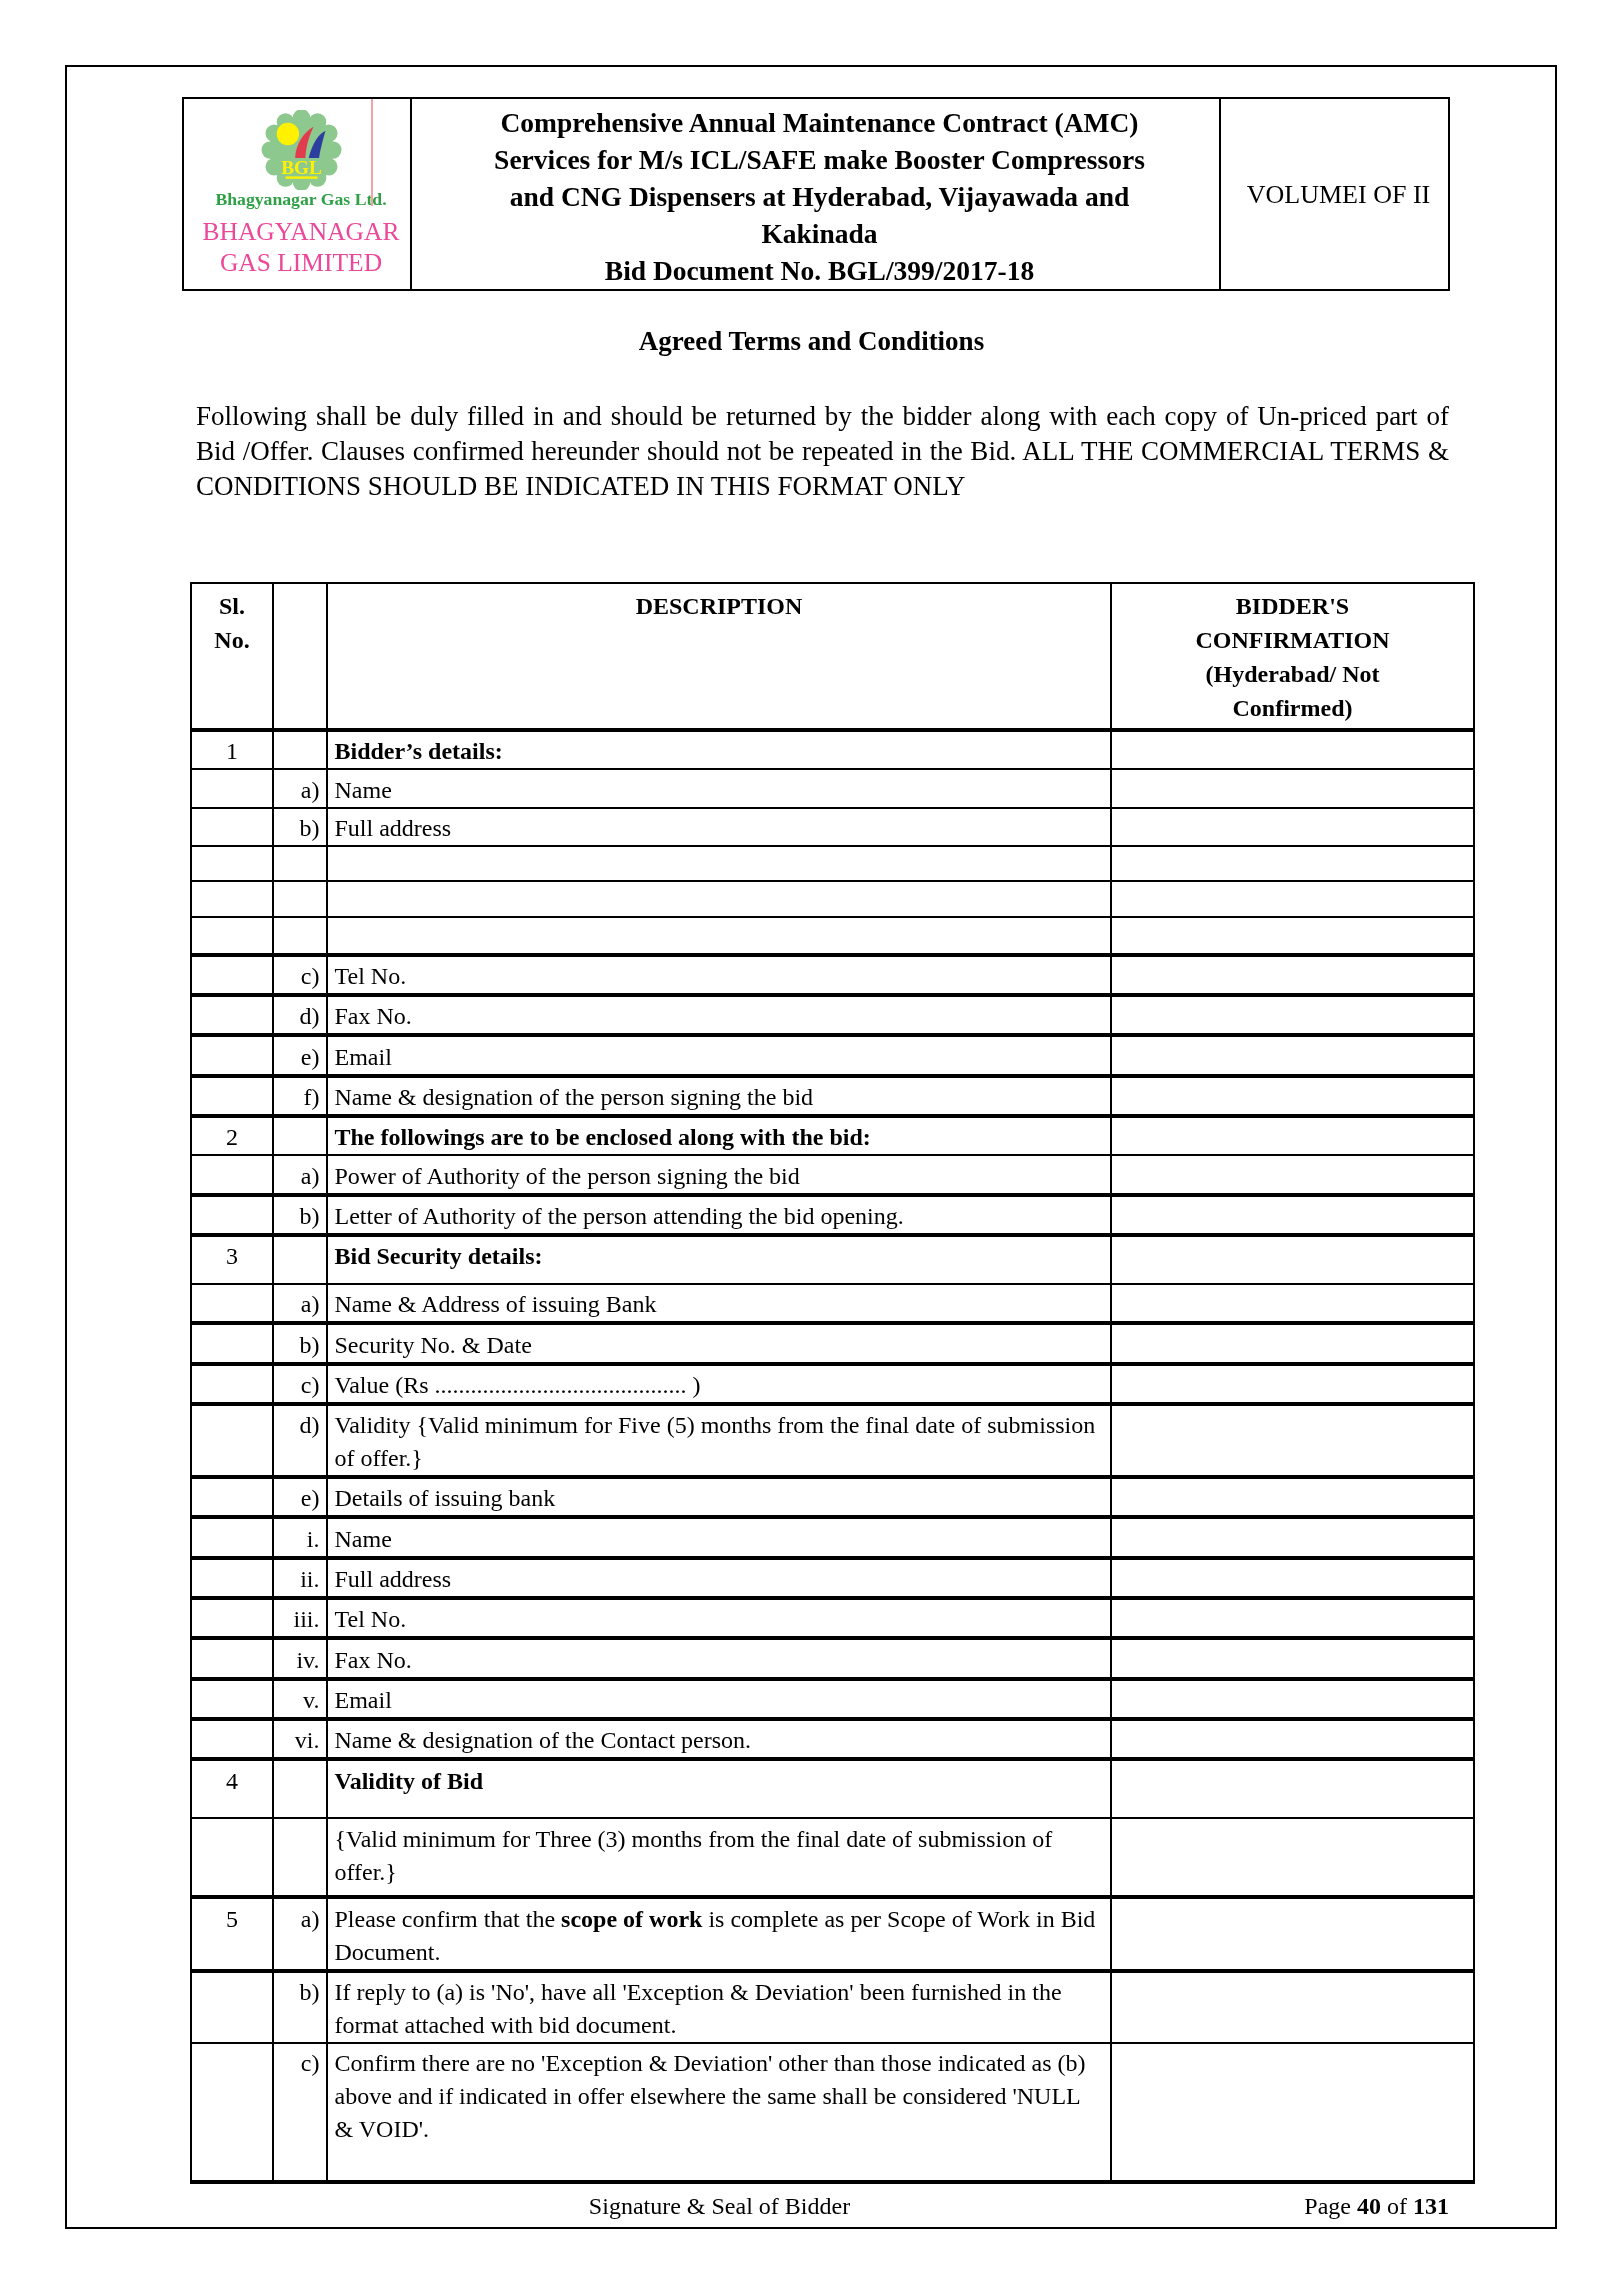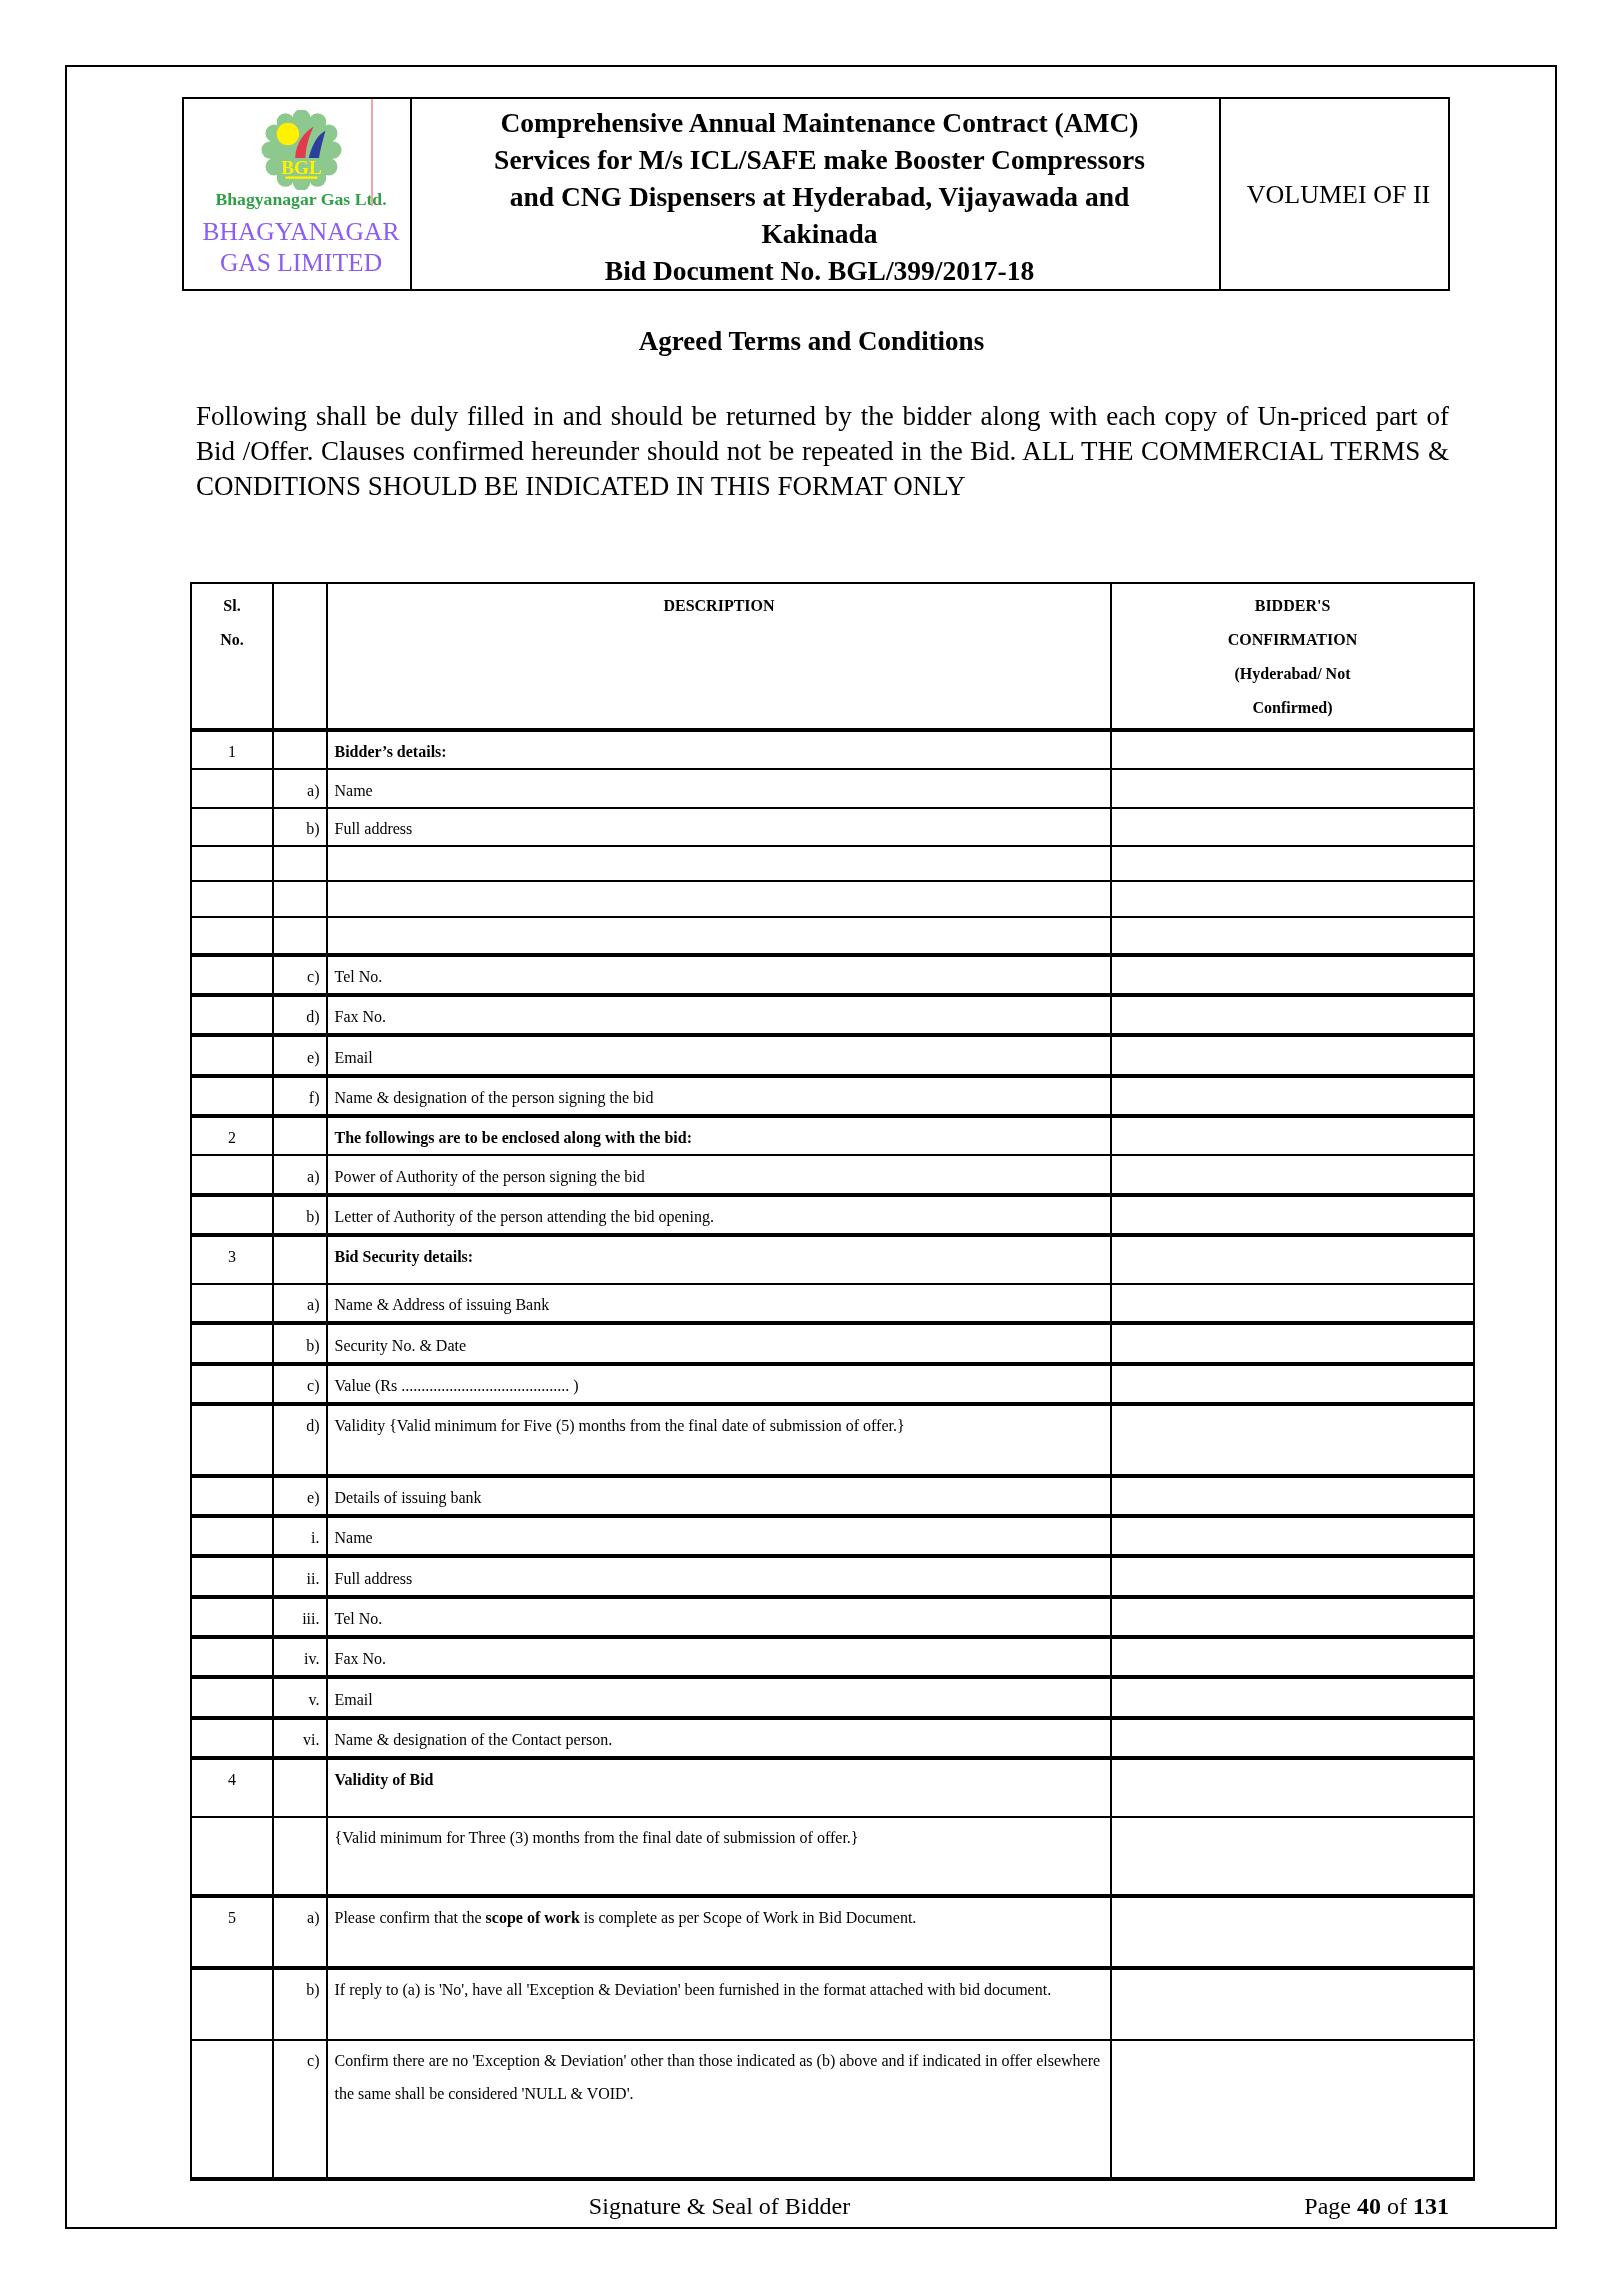--- a/index.html
+++ b/index.html
@@ -23,35 +23,35 @@
     width:809px; border-right:2px solid #000; text-align:center;
     font-weight:bold; font-size:27.5px; line-height:37px; padding-top:5.2px;
   }
   .title-line { white-space:nowrap; }
   .volume-cell {
     flex:1; display:flex; flex-direction:row; justify-content:center; align-items:center;
     font-size:26px; line-height:35px;
   }
   .logo-svg { display:block; margin:10.5px auto 0 auto; }
   .logo-caption { font-size:17.7px; font-weight:bold; color:#2FA045; line-height:18.3px; }
-  .company-name { font-size:25.5px; line-height:31px; margin-top:7.9px; color:#8b5cf6; }
+  .company-name { font-size:25.5px; line-height:31px; margin-top:7.9px; color:#ec4899; }
   .red-line { position:absolute; left:187px; top:0; width:2px; height:107px; background:#F2A3A3; }
   
   .atc-heading {
     position:absolute; left:0; top:326px; width:1623px; text-align:center;
     font-weight:bold; font-size:27px;
   }
   .intro {
     position:absolute; left:196px; top:399px; width:1253px;
     font-size:27px; line-height:35px; text-align:justify;
   }
   
   .main-table {
     position:absolute; left:190px; top:582px; width:1283px;
-    border-collapse:collapse; table-layout:fixed; font-size:16px; line-height:33px;
+    border-collapse:collapse; table-layout:fixed; font-size:24px; line-height:33px;
   }
   .main-table th, .main-table td {
     border:2px solid #000; vertical-align:top; padding:0; overflow:hidden;
   }
   .main-table { border:2.6px solid #000; }
   .head-row { height:147px; }
   .head-row th { font-weight:bold; text-align:center; padding-top:5.2px; line-height:34px; border-bottom-width:4.6px; }
   tr.bb-thick td { border-bottom-width:4.6px; }
   td.c-no { text-align:center; padding-top:3.3px; }
   td.c-letter { text-align:right; padding:3.3px 6.5px 0 0; }

